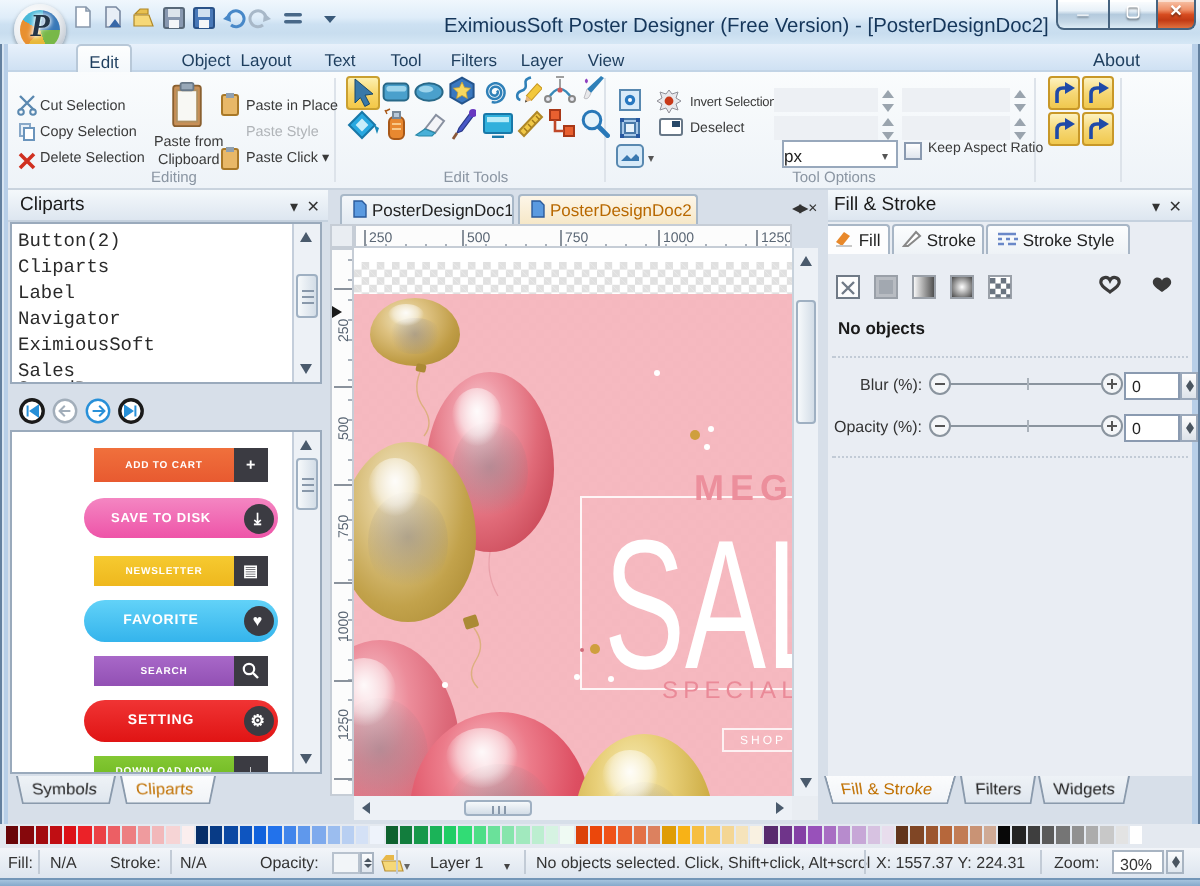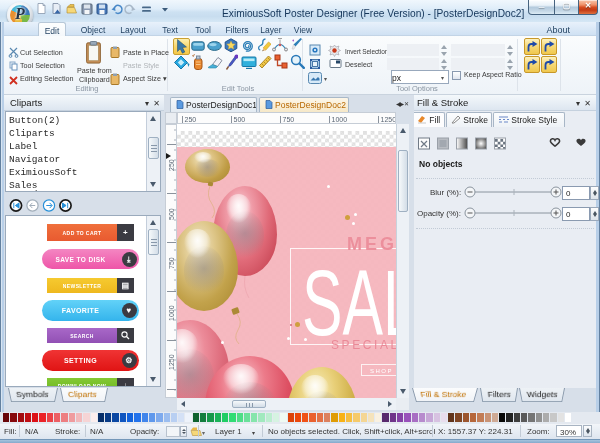--- a/index.html
+++ b/index.html
@@ -160,21 +160,21 @@
     <path d="M97 7.5 a4 4 0 1 0 -1.5 3" fill="none" stroke="#a8b8c8" stroke-width="1.5"></path>
     <path d="M99.5 7.5 l-3.5 -3 -0.5 4.5 z" fill="#a8b8c8"></path>
     <rect x="106" y="4.5" width="9" height="1.8" rx=".9" fill="#486888"></rect>
     <rect x="106" y="8" width="9" height="1.8" rx=".9" fill="#486888"></rect>
     <path d="M126 6 l6 0 -3 3.5 z" fill="#3a5a7a"></path>
   </g>
 </svg>
 
 <div id="tabrow" class="abs">
   <div class="rtab active" style="left:34px;width:28px;">Edit</div>
-  <div class="rtab" style="left:70px;width:38px;">Object</div>
+  <div class="rtab" style="left:80px;width:38px;">Object</div>
   <div class="rtab" style="left:110px;width:38px;">Layout</div>
   <div class="rtab" style="left:151px;width:30px;">Text</div>
   <div class="rtab" style="left:184px;width:30px;">Tool</div>
   <div class="rtab" style="left:216px;width:34px;">Filters</div>
   <div class="rtab" style="left:251px;width:32px;">Layer</div>
   <div class="rtab" style="left:284px;width:30px;">View</div>
 </div>
 <div id="about" class="abs">About</div>
 
 <div id="ribbon" class="abs">
@@ -187,41 +187,41 @@
 
   <svg class="ricon" style="left:4px;top:11px;" width="12" height="40" viewBox="0 0 12 40">
     <path d="M2 1 L9 8 M9 1 L2 8" stroke="#5a88b0" stroke-width="1.2" fill="none"></path>
     <circle cx="2.5" cy="9" r="1.4" fill="none" stroke="#5a88b0"></circle>
       <circle cx="8.5" cy="9" r="1.4" fill="none" stroke="#5a88b0"></circle>
     <rect x="2" y="15" width="5" height="6" fill="#e8f0f8" stroke="#88a8c8"></rect>
     <rect x="4" y="17" width="5" height="6" fill="#fff" stroke="#6a94bc"></rect>
     <path d="M2 30 L9 37 M9 30 L2 37" stroke="#d03020" stroke-width="1.8" fill="none"></path>
   </svg>
   <div class="rlbl" style="left:16px;top:12px;">Cut Selection</div>
-  <div class="rlbl" style="left:16px;top:25px;">Tool Selection</div>
-  <div class="rlbl" style="left:16px;top:38px;">Editing Selection</div>
+  <div class="rlbl" style="left:16px;top:25px;">Copy Selection</div>
+  <div class="rlbl" style="left:16px;top:38px;">Delete Selection</div>
 
   <svg class="ricon" style="left:81px;top:5px;" width="17" height="23" viewBox="0 0 18 25">
     <rect x="1.5" y="2" width="15" height="22" rx="1.5" fill="#c89058" stroke="#8a6030"></rect>
     <rect x="3.5" y="4.5" width="11" height="17" fill="#f8f8f4" stroke="#b09060"></rect>
     <rect x="5.5" y="0.5" width="7" height="4" rx="1" fill="#98a8b8" stroke="#687888"></rect>
   </svg>
   <div class="rlbl" style="left:73px;top:30px;">Paste from</div>
   <div class="rlbl" style="left:75px;top:39px;">Clipboard</div>
   <svg class="ricon" style="left:106px;top:10px;" width="11" height="12" viewBox="0 0 11 12">
     <rect x="1" y="1.5" width="8" height="10" rx="1" fill="#e8b868" stroke="#a87828"></rect>
       <rect x="3" y="0.5" width="4" height="2.5" fill="#90a0b0"></rect>
   </svg>
   <svg class="ricon" style="left:106px;top:37px;" width="11" height="12" viewBox="0 0 11 12">
     <rect x="1" y="1.5" width="8" height="10" rx="1" fill="#e8b868" stroke="#a87828"></rect>
       <rect x="3" y="0.5" width="4" height="2.5" fill="#90a0b0"></rect>
   </svg>
   <div class="rlbl" style="left:119px;top:12px;">Paste in Place</div>
   <div class="rlbl gray" style="left:119px;top:25px;">Paste Style</div>
-  <div class="rlbl" style="left:119px;top:38px;">Aspect Size ▾</div>
+  <div class="rlbl" style="left:119px;top:38px;">Paste Click ▾</div>
 
   <div class="ricon" style="left:169px;top:2px;width:17px;height:17px;background:linear-gradient(#fdf0b0,#f8d568 55%,#f4c848);border:1px solid #caa030;border-radius:2px;"></div>
   <svg class="ricon" style="left:171px;top:3px;" width="14" height="15" viewBox="0 0 14 15">
     <path d="M2.5 0.5 L11.5 8 L7.5 8.6 L9.8 13 L7.4 14.2 L5.2 9.8 L2.5 12.5 Z" fill="#3878a8" stroke="#1a486a" stroke-width=".5"></path>
   </svg>
   <svg class="ricon" style="left:187px;top:5px;" width="14" height="10" viewBox="0 0 14 10">
       <rect x=".8" y=".8" width="12.4" height="8.4" rx="2" fill="#4aa0cc" stroke="#286888"></rect>
       <rect x="2.2" y="2" width="10" height="2.8" rx="1.4" fill="#9cd4ec"></rect>
     </svg>
   <svg class="ricon" style="left:203px;top:5px;" width="15" height="10" viewBox="0 0 15 10">

